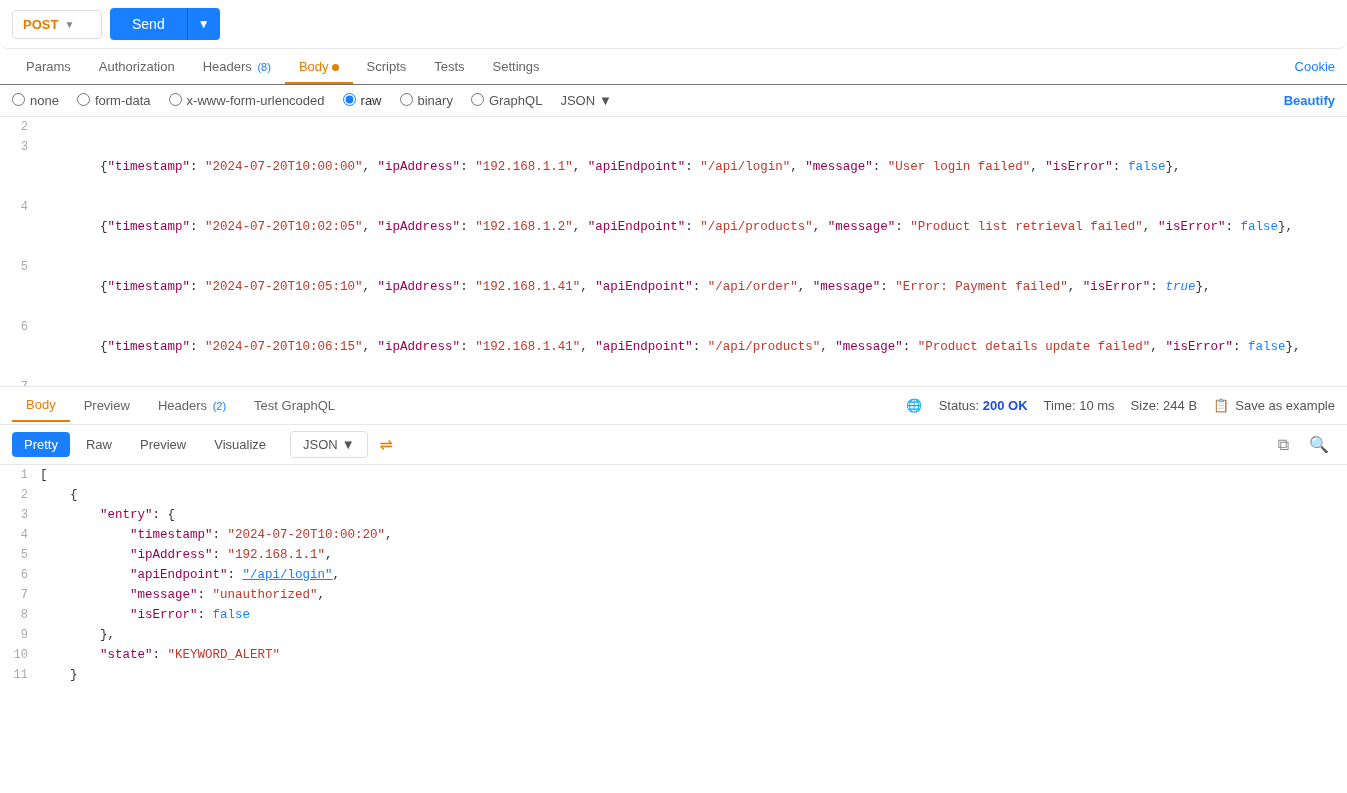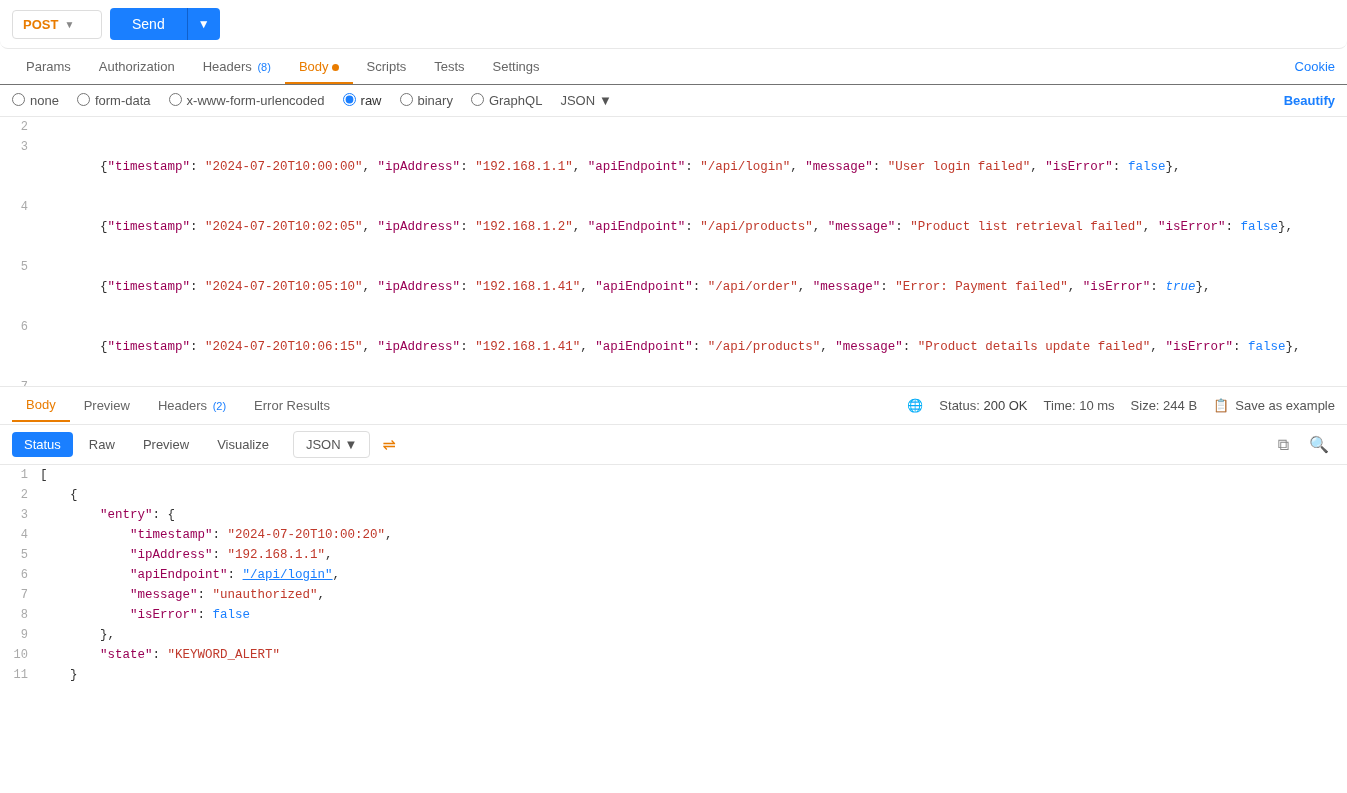--- a/index.html
+++ b/index.html
@@ -225,21 +225,21 @@
       margin-left: 2px;
     }
     .status-spacer { flex: 1; }
     .status-info {
       display: flex;
       align-items: center;
       gap: 16px;
       font-size: 13px;
       color: #555;
     }
-    .status-ok { color: #404040; font-weight: 400; }
+    .status-ok { color: #1d4ed8; font-weight: 700; }
     .save-example {
       display: flex;
       align-items: center;
       gap: 6px;
       color: #555;
       cursor: pointer;
       font-size: 13px;
     }
 
     
@@ -399,37 +399,37 @@
     </span>
   </div>
 
 </div>
 
 <div class="status-bar">
   <div class="response-tabs">
     <div class="resp-tab active">Body</div>
     <div class="resp-tab">Preview</div>
     <div class="resp-tab">Headers <span class="resp-badge">(2)</span></div>
-    <div class="resp-tab">Error Results</div>
+    <div class="resp-tab">Test GraphQL</div>
   </div>
   <div class="status-spacer"></div>
   <div class="status-info">
     <span>🌐</span>
     <span>Status: <span class="status-ok">200 OK</span></span>
     <span>Time: <span>10 ms</span></span>
     <span>Size: <span>244 B</span></span>
     <div class="save-example">
       <span>📋</span>
       <span>Save as example</span>
     </div>
   </div>
 </div>
 
 <div class="view-tabs-row">
-  <div class="view-tab active">Status</div>
+  <div class="view-tab active">Pretty</div>
   <div class="view-tab">Raw</div>
   <div class="view-tab">Preview</div>
   <div class="view-tab">Visualize</div>
   <button class="json-format-btn">
     <span>JSON</span>
     <span>▼</span>
   </button>
   <span style="margin-left:8px; font-size:16px; color:#e97c00; cursor:pointer;">⇌</span>
   <div class="view-spacer"></div>
   <div class="view-icons">

